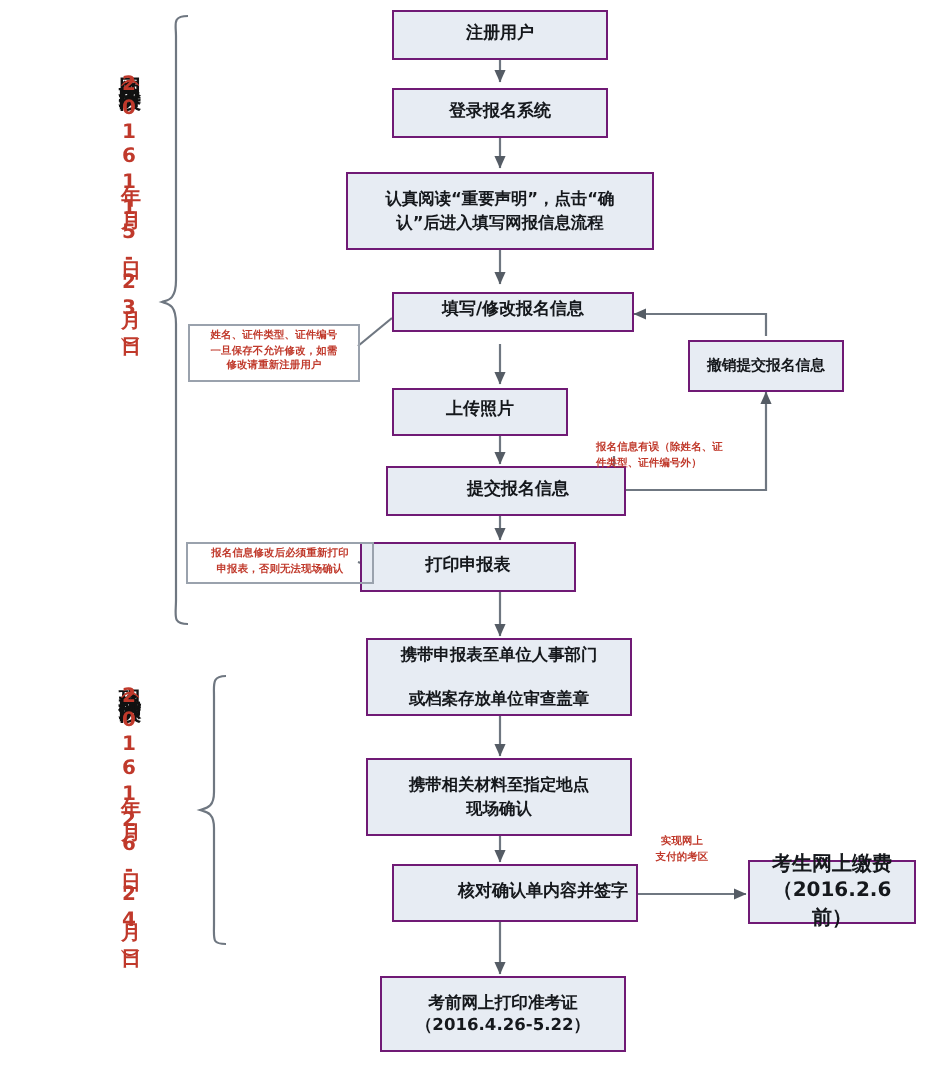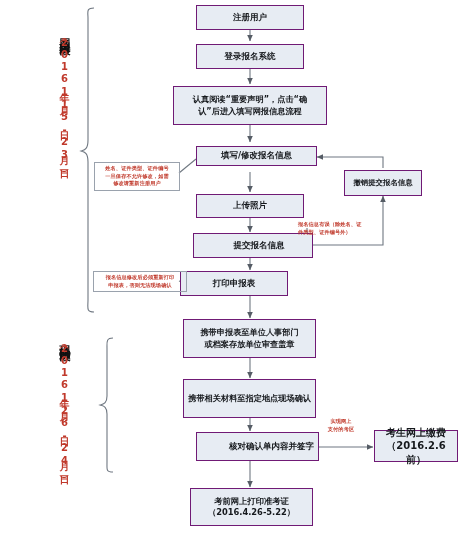--- a/index.html
+++ b/index.html
@@ -110,42 +110,42 @@
 
   <div class="node" style="left:173px;top:86px;width:154px;height:39px;font-size:8.2px;flex-direction:column;">
     <span>认真阅读“重要声明”，点击“确</span>
     <span>认”后进入填写网报信息流程</span>
   </div>
 
   <div class="node" style="left:196px;top:146px;width:121px;height:20px;font-size:8.5px;">
     <span>填写/修改报名信息</span>
   </div>
 
-  <div class="node" style="left:196px;top:194px;width:108px;height:24px;font-size:8.5px;">
+  <div class="node" style="left:196px;top:194px;width:88px;height:24px;font-size:8.5px;">
     <span>上传照片</span>
   </div>
 
   <div class="node" style="left:193px;top:233px;width:120px;height:25px;font-size:8.5px;padding-left:16px;">
     <span>提交报名信息</span>
   </div>
 
   <div class="node" style="left:180px;top:271px;width:108px;height:25px;font-size:8.5px;">
     <span>打印申报表</span>
   </div>
 
   <div class="node" style="left:344px;top:170px;width:78px;height:26px;font-size:7.4px;">
     <span>撤销提交报名信息</span>
   </div>
 
-  <div class="node" style="left:183px;top:319px;width:133px;height:39px;font-size:8.2px;flex-direction:column;">
+  <div class="node" style="left:183px;top:319px;width:133px;height:39px;font-size:8.2px;flex-direction:column;justify-content:space-between;">
     <span>携带申报表至单位人事部门</span>
     <span>或档案存放单位审查盖章</span>
   </div>
 
-  <div class="node" style="left:183px;top:379px;width:133px;height:39px;font-size:8.2px;flex-direction:row;justify-content:flex-end;">
+  <div class="node" style="left:183px;top:379px;width:133px;height:39px;font-size:8.2px;flex-direction:column;">
     <span>携带相关材料至指定地点</span>
     <span>现场确认</span>
   </div>
 
   <div class="node" style="left:196px;top:432px;width:123px;height:29px;font-size:8.5px;justify-content:flex-end;">
     <span>核对确认单内容并签字</span>
   </div>
 
   <div class="node" style="left:374px;top:430px;width:84px;height:32px;font-size:10px;flex-direction:column;">
     <span>考生网上缴费</span>

